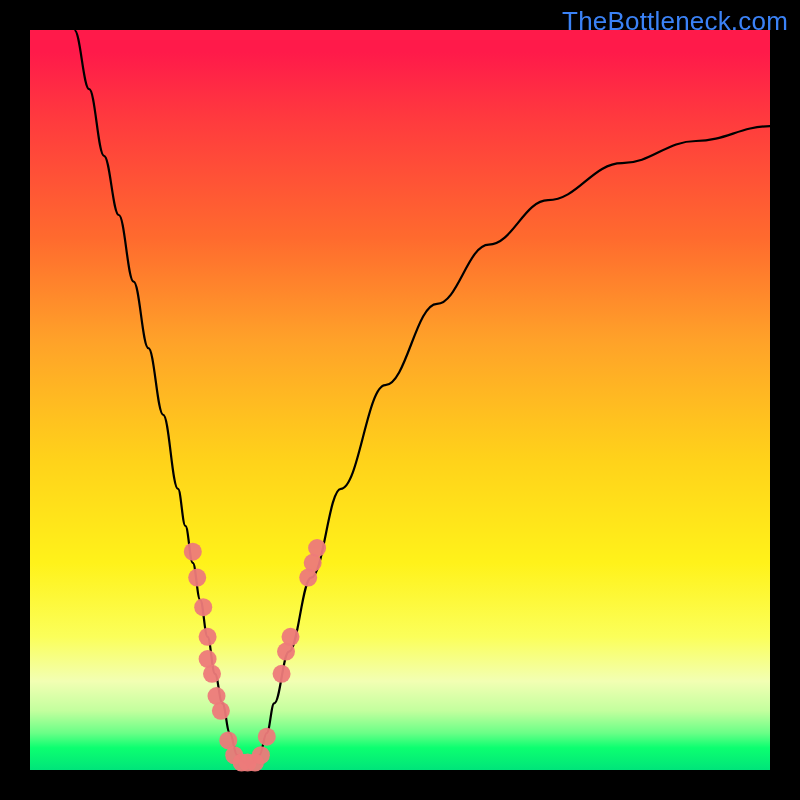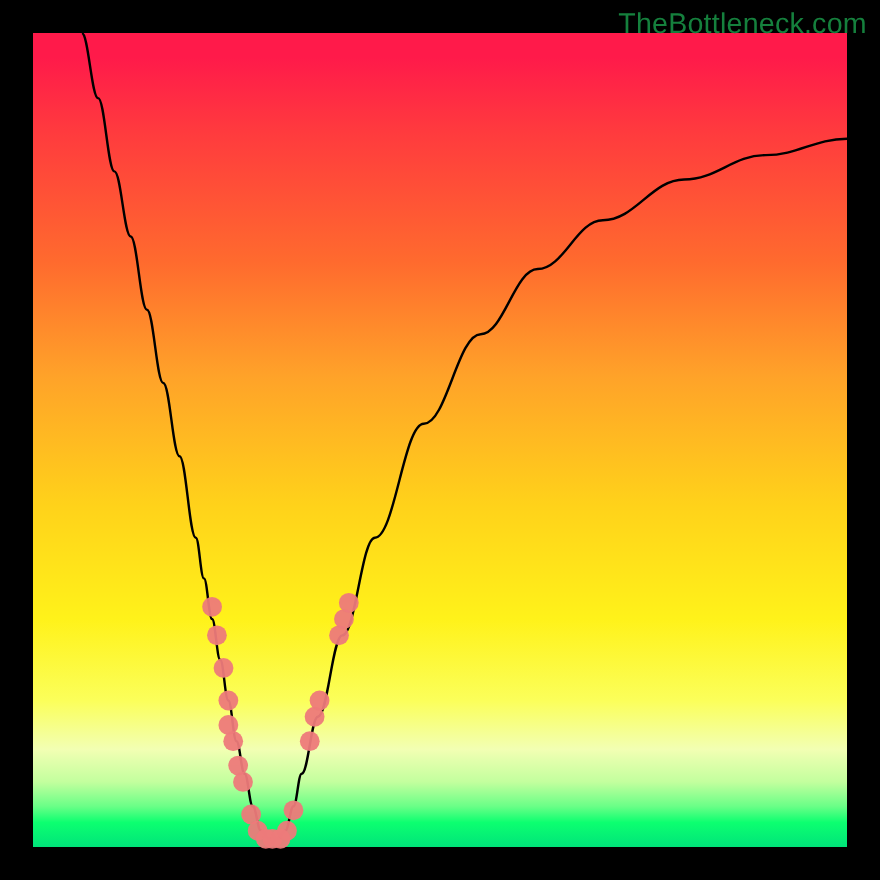--- a/index.html
+++ b/index.html
@@ -35,21 +35,21 @@
       #c3ff9e 92%,
       #6aff87 95%,
       #0cff70 97%,
       #00e47a 100%
     );
   }
   .watermark {
     position: absolute;
     top: 6px;
     right: 12px;
-    color: #15803d;
+    color: #3b82f6;
     font-size: 26px;
     letter-spacing: 0.2px;
     font-weight: 400;
     user-select: none;
   }
   svg.curve {
     position: absolute;
     left: 0;
     top: 0;
     width: 740px;

